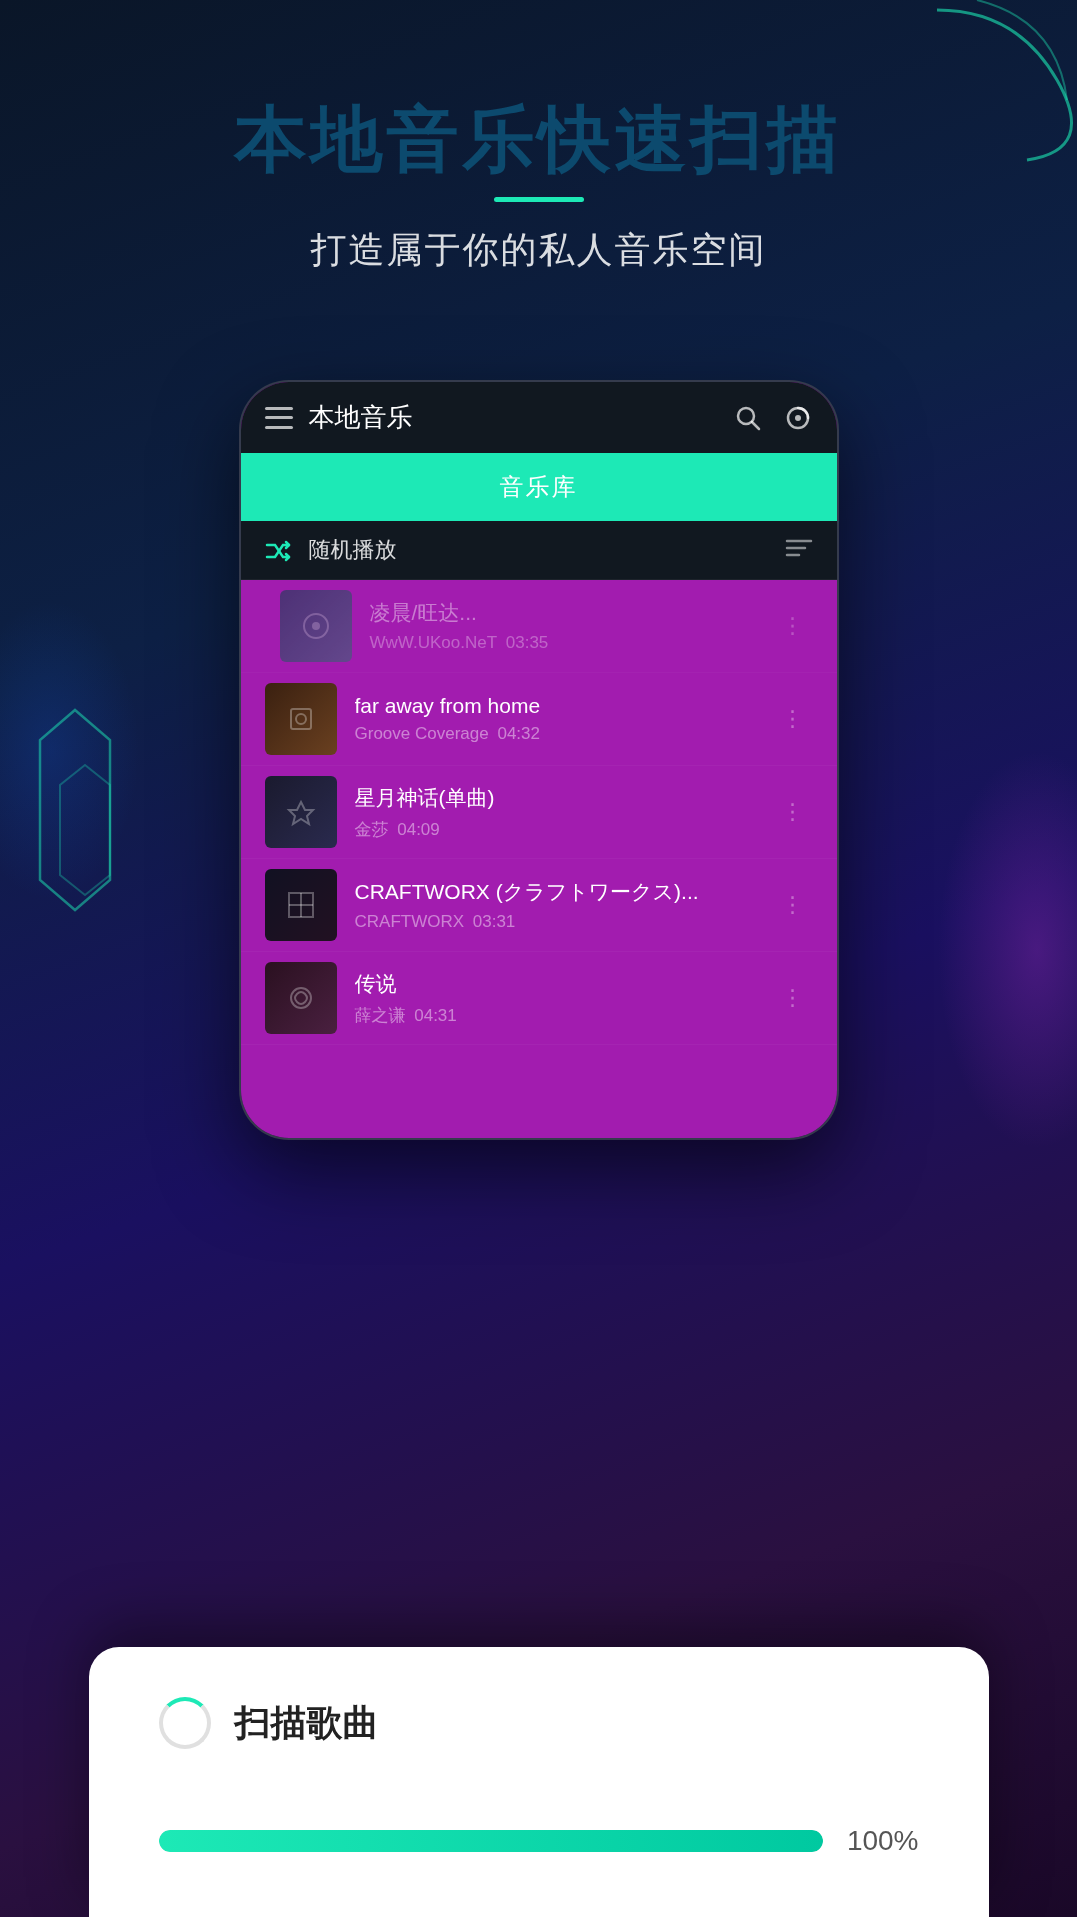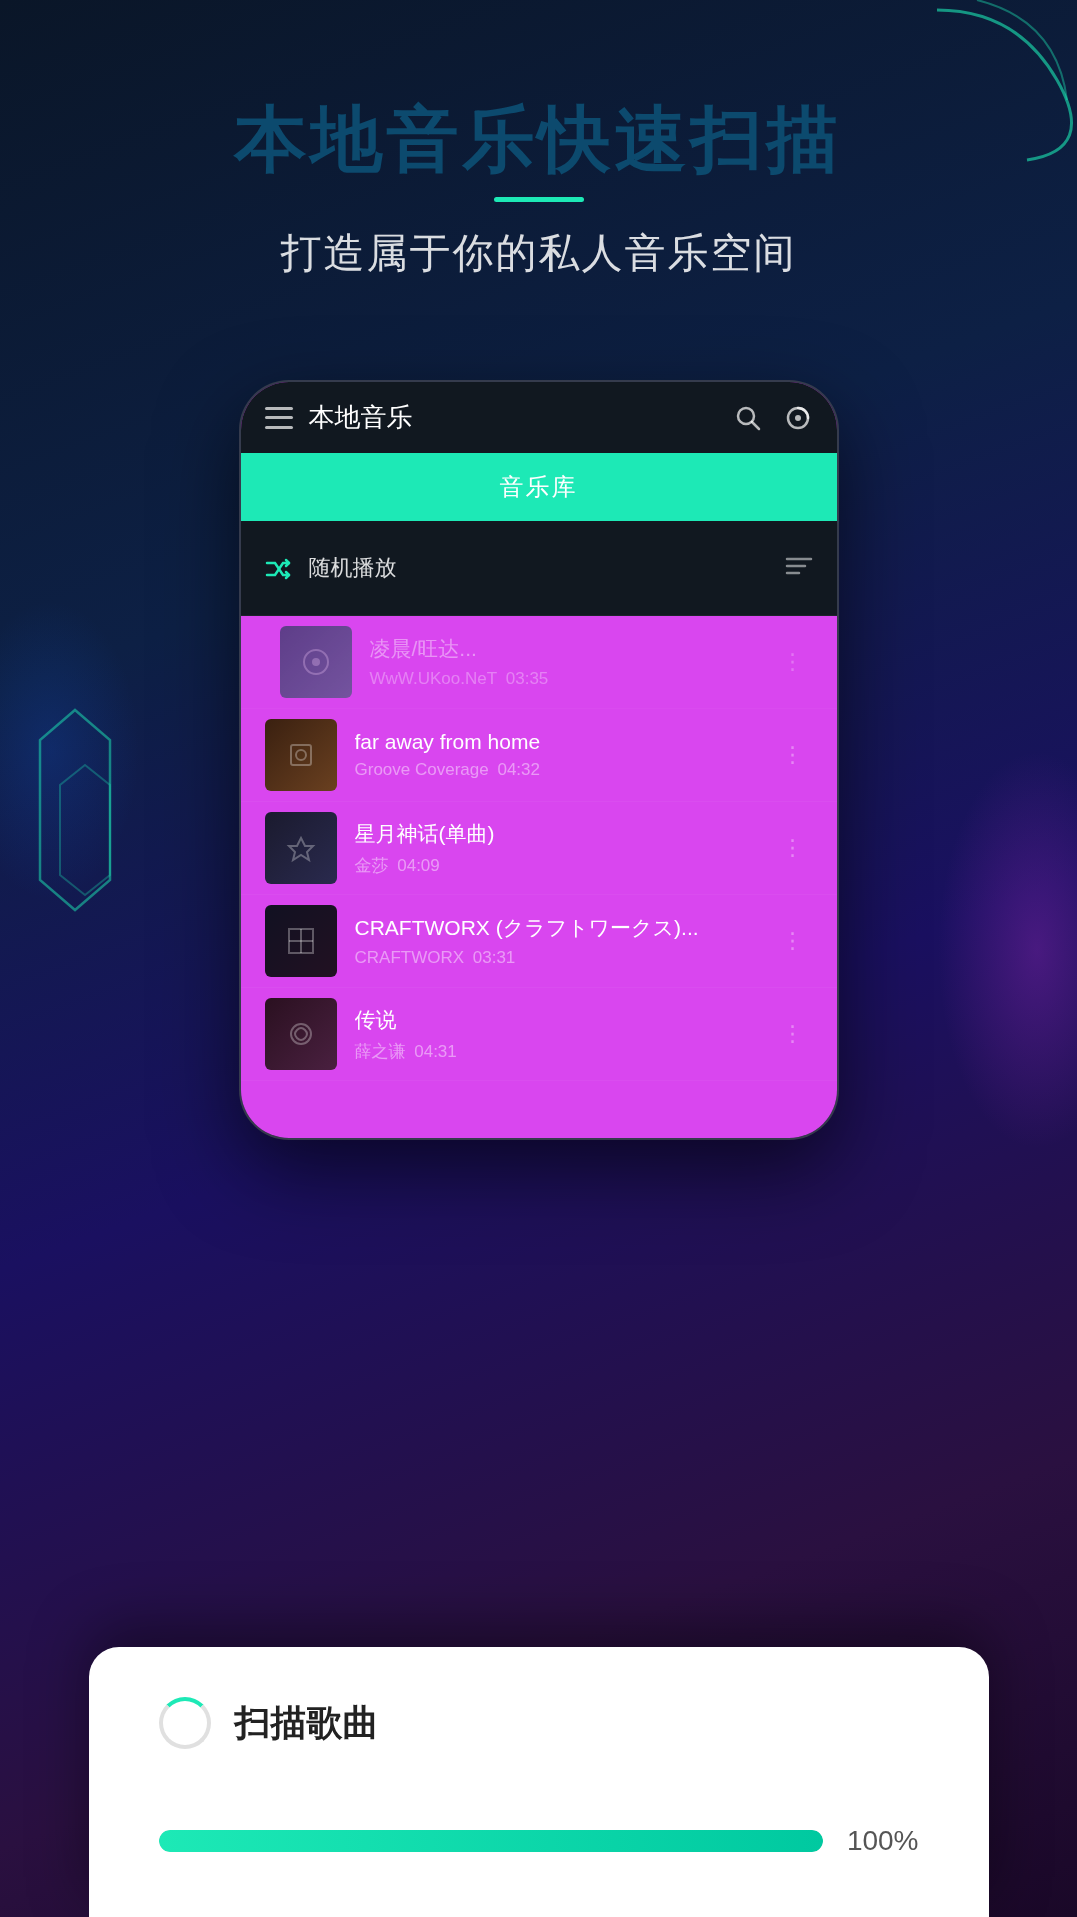--- a/index.html
+++ b/index.html
@@ -36,21 +36,21 @@
 
     .title-underline {
       width: 90px;
       height: 5px;
       background: #1de9b6;
       margin: 18px auto 24px auto;
       border-radius: 3px;
     }
 
     .sub-title {
-      font-size: 41px;
+      font-size: 36px;
       color: rgba(255,255,255,0.85);
       letter-spacing: 2px;
     }
 
     
     .phone-mockup {
       position: absolute;
       top: 380px;
       left: 50%;
       transform: translateX(-50%);
@@ -60,21 +60,21 @@
       border-radius: 50px;
       border: 2px solid rgba(255,255,255,0.15);
       overflow: hidden;
       box-shadow: 0 30px 80px rgba(0,0,0,0.6);
     }
 
     
     .phone-screen {
       width: 100%;
       height: 100%;
-      background: #d946ef;
+      background: #a21caf;
       display: flex;
       flex-direction: column;
     }
 
     
     .phone-topbar {
       display: flex;
       align-items: center;
       padding: 18px 24px;
       background: #111820;
@@ -126,21 +126,21 @@
       font-size: 24px;
       color: #ffffff;
       font-weight: 500;
       letter-spacing: 2px;
     }
 
     
     .shuffle-row {
       display: flex;
       align-items: center;
-      padding: 32px 24px;
+      padding: 14px 24px;
       background: #111820;
       border-bottom: 1px solid rgba(255,255,255,0.05);
     }
 
     .shuffle-icon {
       width: 28px;
       height: 20px;
       color: #1de9b6;
       margin-right: 16px;
       font-size: 18px;

